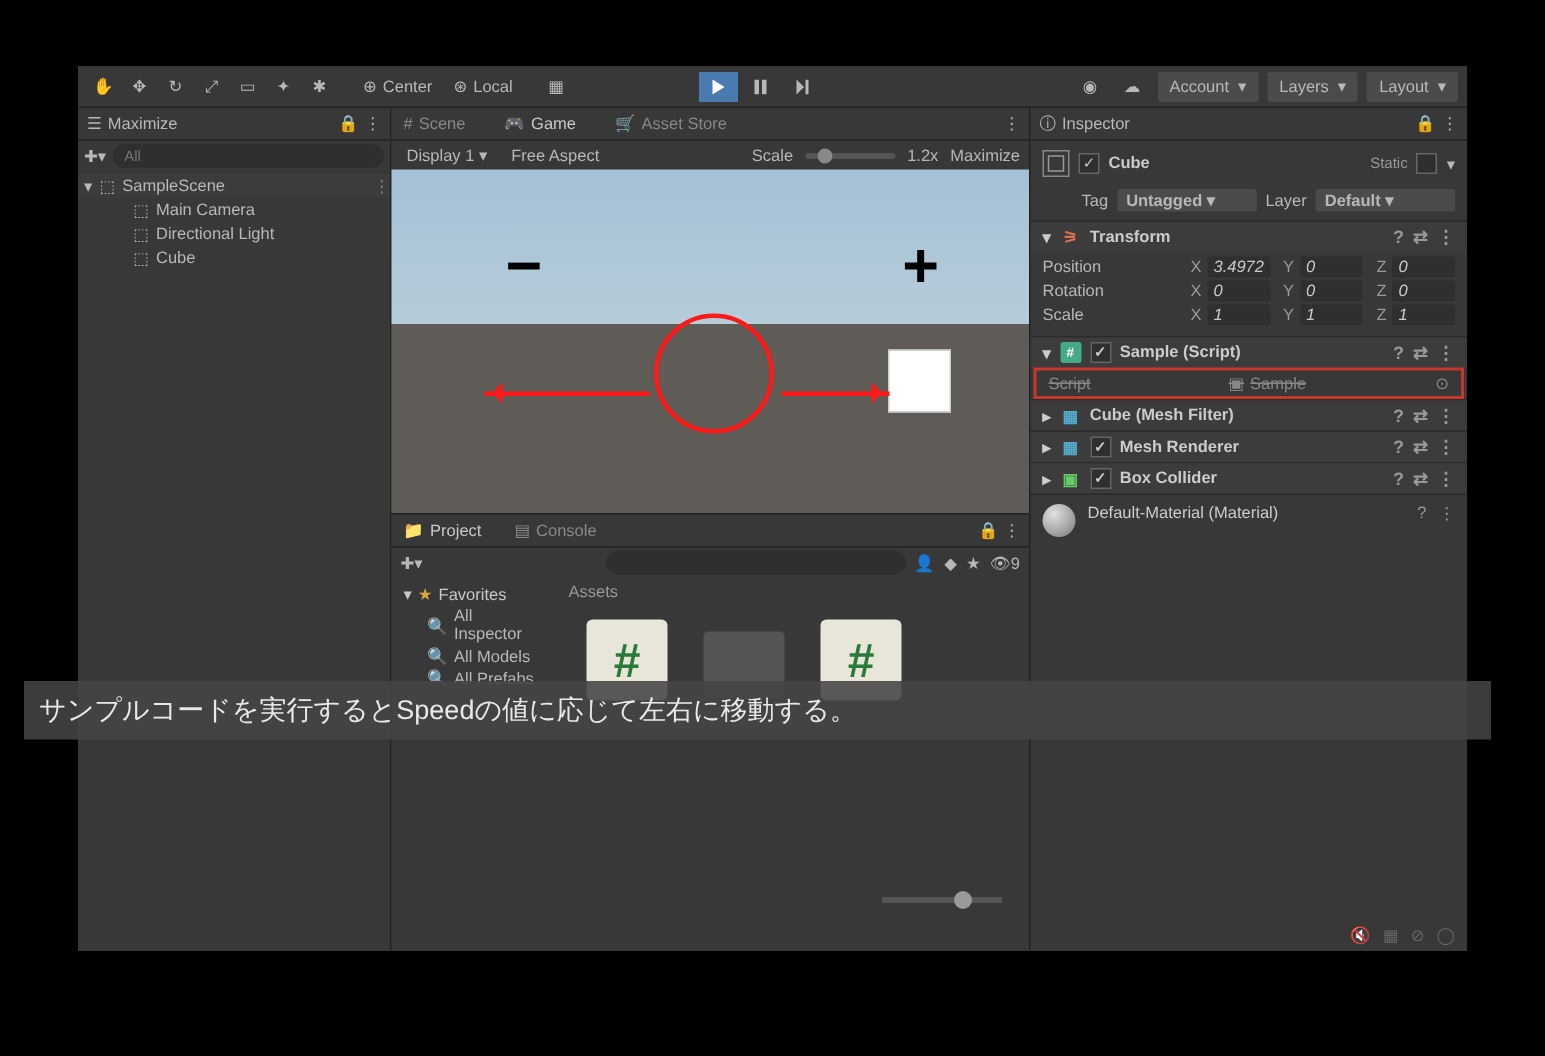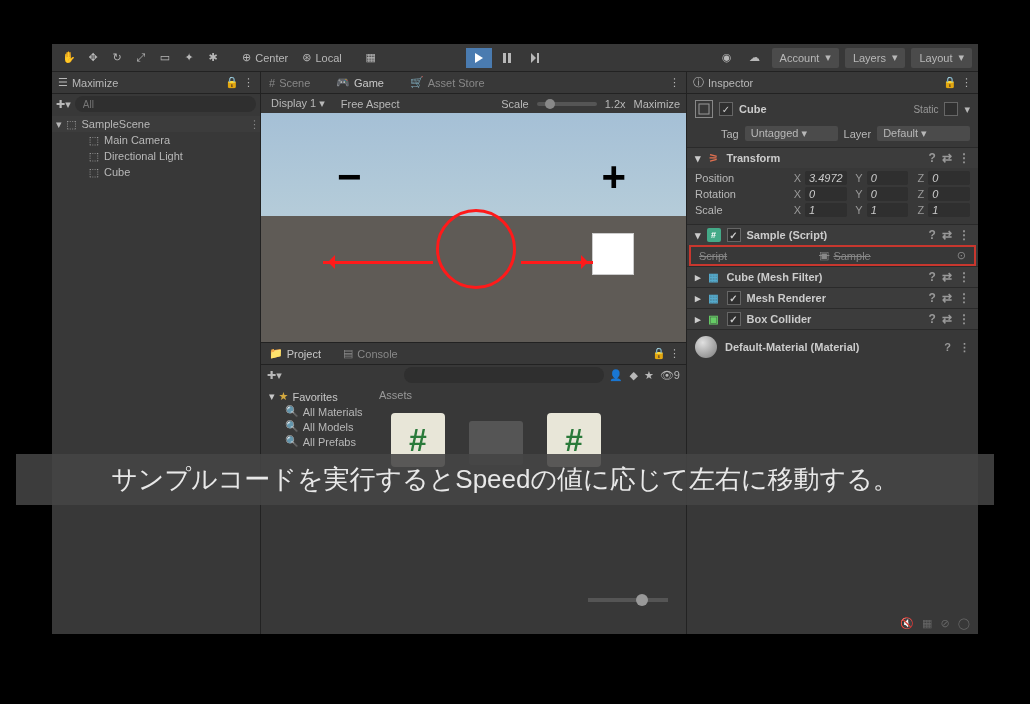--- a/index.html
+++ b/index.html
@@ -74,21 +74,21 @@
   .zoom-knob { width: 12px; height: 12px; background: #999; border-radius: 50%; position: absolute; top: -4px; left: 48px; }
   
   
   .inspector { width: 292px; background: #383838; border-left: 1px solid #222; display: flex; flex-direction: column; overflow: hidden; }
   .insp-header { padding: 6px 8px; display: flex; align-items: center; gap: 6px; }
   .insp-cube-icon { width: 18px; height: 18px; border: 1px solid #888; display: flex; align-items: center; justify-content: center; }
   .checkbox { width: 14px; height: 14px; background: #2f2f2f; border: 1px solid #666; display: flex; align-items: center; justify-content: center; font-size: 10px; }
   .checkbox.checked::after { content: '✓'; color: #ccc; }
   .obj-name { font-weight: bold; color: #ccc; }
   .tag-row { display: flex; align-items: center; gap: 6px; padding: 2px 8px 6px 34px; font-size: 11px; }
-  .tag-drop { background: #4b4b4b; padding: 1px 6px; border-radius: 2px; flex: 1; }
+  .tag-drop { background: #4b4b4b; padding: 1px 6px; border-radius: 2px; flex: 1; font-weight: bold; }
   
   .component { border-top: 1px solid #2a2a2a; }
   .comp-header { display: flex; align-items: center; gap: 6px; padding: 3px 8px; background: #3c3c3c; font-weight: bold; color: #ccc; }
   .comp-icon { width: 14px; height: 14px; display: flex; align-items: center; justify-content: center; }
   .comp-title { flex: 1; }
   .comp-tools { display: flex; gap: 6px; color: #999; font-size: 12px; }
   .comp-body { padding: 2px 8px 6px 8px; }
   .prop-row { display: flex; align-items: center; gap: 4px; padding: 1px 0; font-size: 11px; }
   .prop-label { width: 90px; color: #b8b8b8; }
   .xyz-label { width: 12px; text-align: right; color: #999; }
@@ -97,25 +97,25 @@
   .highlighted-comp { border: 2px solid #c8372e; margin: 0 2px; }
   .speed-row { display: flex; align-items: center; padding: 3px 8px; }
   .speed-label { width: 120px; color: #5da3e0; font-size: 11px; }
   .speed-input { flex: 1; background: #2a2a2a; border: 1px solid #4a7bb0; padding: 2px 6px; color: #ccc; font-size: 11px; }
   .cursor-icon { position: absolute; pointer-events: none; }
   
   .script-row { display: flex; align-items: center; padding: 2px 8px; color: #888; }
   .script-label { width: 120px; text-decoration: line-through; }
   .script-val { flex: 1; display: flex; align-items: center; gap: 4px; text-decoration: line-through; }
   
-  .material-row { display: flex; align-items: center; gap: 8px; padding: 6px 8px; font-weight: bold; }
+  .material-row { display: flex; align-items: flex-start; gap: 8px; padding: 6px 8px; }
   .mat-sphere { width: 22px; height: 22px; background: radial-gradient(circle at 35% 30%, #e0e0e0, #7a7a7a); border-radius: 50%; }
   
   
-  .overlay-text { position: absolute; left: 16px; top: 454px; right: 36px; background: rgba(68,68,68,0.88); padding: 6px 10px; font-size: 26px; color: #e8e8e8; line-height: 1.5; text-align: center; }
+  .overlay-text { position: absolute; left: 16px; top: 454px; right: 36px; background: rgba(68,68,68,0.88); padding: 6px 10px; font-size: 18px; color: #e8e8e8; line-height: 1.5; }
   
   
   .footer { position: absolute; bottom: 0; right: 0; height: 22px; display: flex; align-items: center; gap: 8px; padding: 0 8px; color: #666; }
   
   svg { display: block; }
 </style>
 </head>
 <body>
 
 <div class="editor">
@@ -273,21 +273,21 @@
         <div class="proj-body">
           <div class="proj-tree">
             <div class="proj-tree-item fav">
                 <span>▾</span>
                 <span class="star">★</span>
                 <span>Favorites</span>
               </div>
             <div class="proj-tree-item">
                 <span style="width:12px"></span>
                 <span>🔍</span>
-                <span>All Materials</span>
+                <span>All Inspector</span>
               </div>
             <div class="proj-tree-item">
                 <span style="width:12px"></span>
                 <span>🔍</span>
                 <span>All Models</span>
               </div>
             <div class="proj-tree-item">
                 <span style="width:12px"></span>
                 <span>🔍</span>
                 <span>All Prefabs</span>

